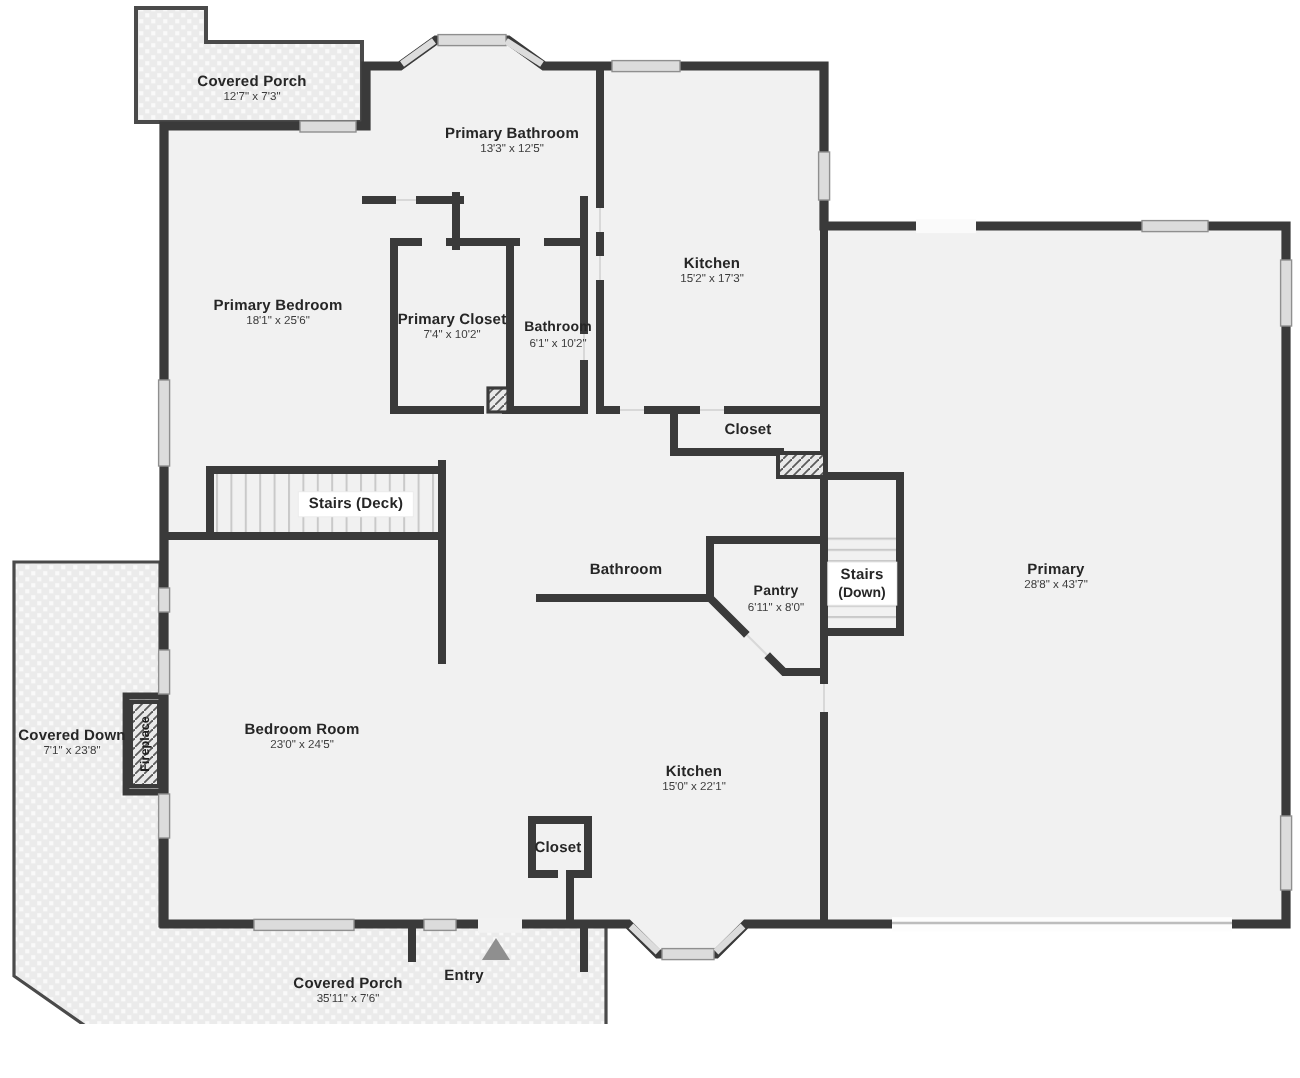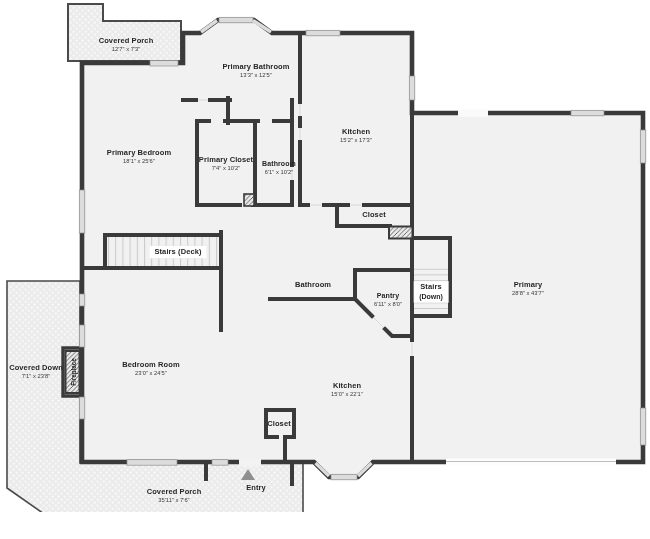--- a/index.html
+++ b/index.html
@@ -204,21 +204,21 @@
 
   <div class="room-label" style="left:347px;top:390px">
     <div class="rname">Kitchen</div>
     <div class="rdims">15'0" x 22'1"</div>
   </div>
 
   <div class="room-label" style="left:279px;top:424px">
     <div class="rname">Closet</div>
   </div>
 
-  <div class="room-label" style="left:256px;top:488px">
+  <div class="room-label" style="left:232px;top:488px">
     <div class="rname">Entry</div>
   </div>
 
   <div class="room-label" style="left:174px;top:496px">
     <div class="rname">Covered Porch</div>
     <div class="rdims">35'11" x 7'6"</div>
   </div>
 
   <div class="disclaimer">All dimensions are approximate and subject to independent verification.</div>
 </div>

